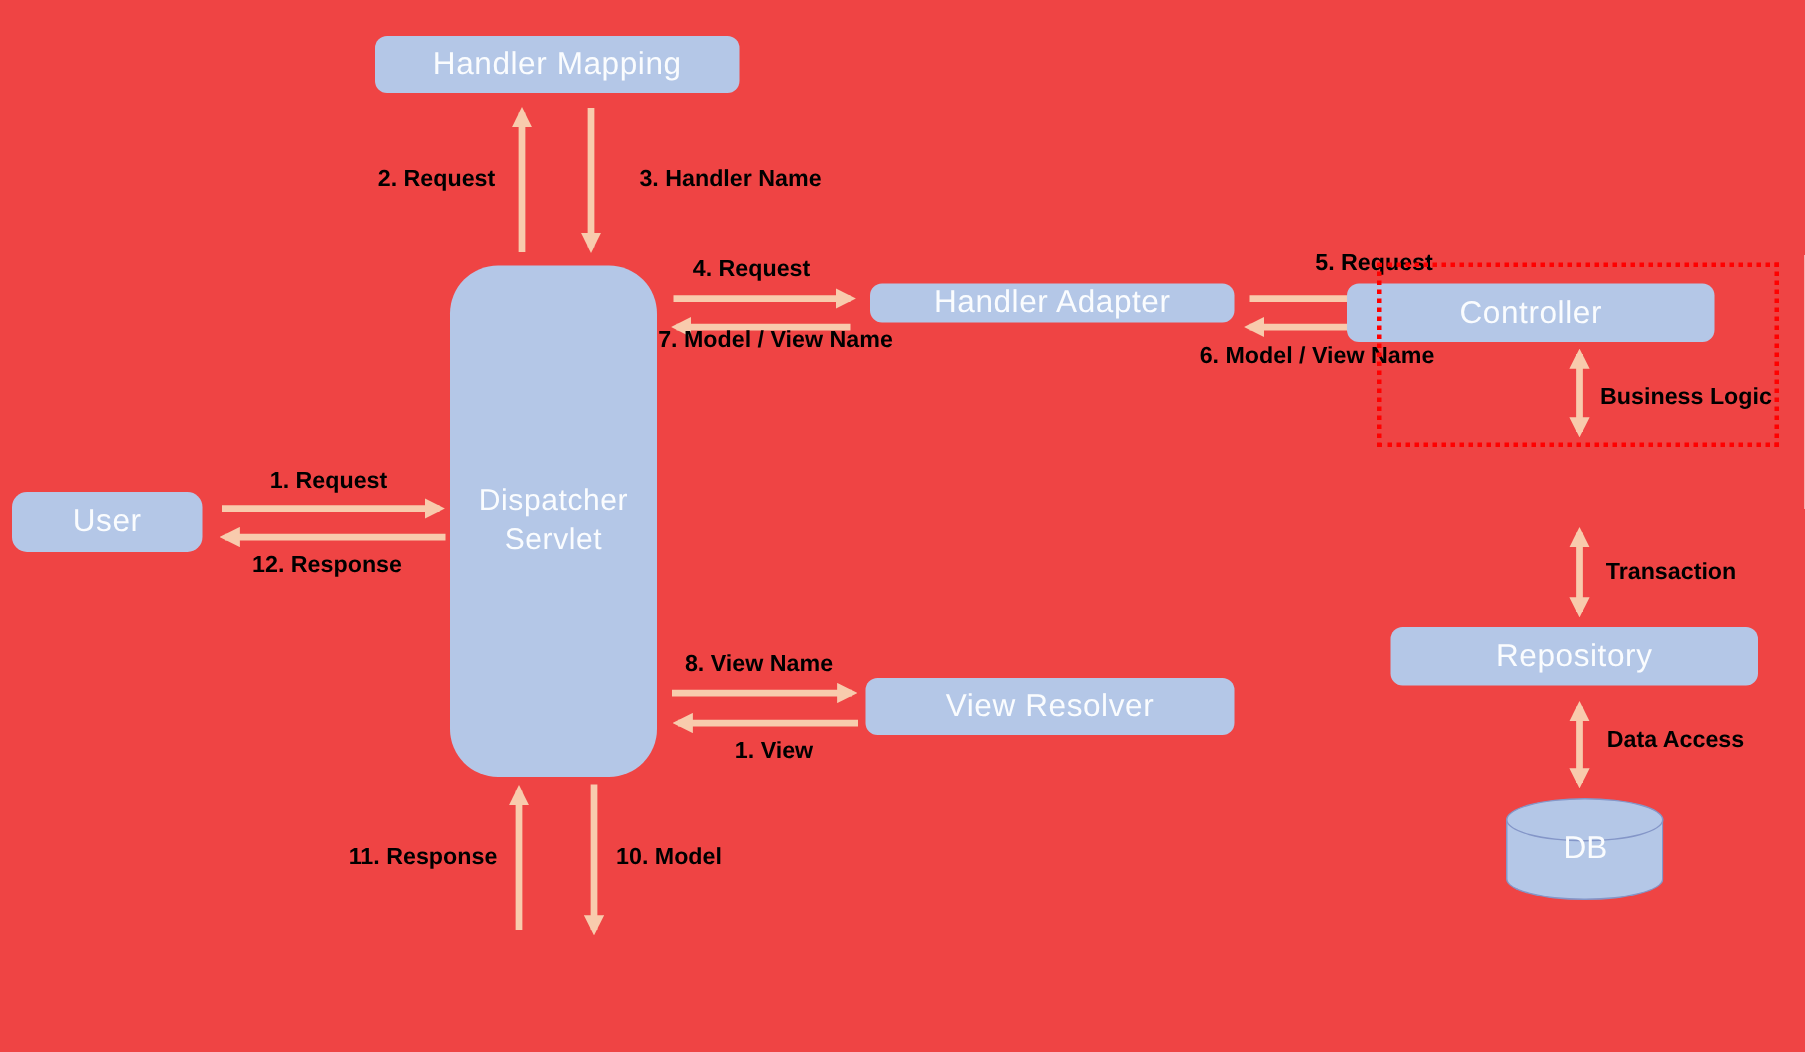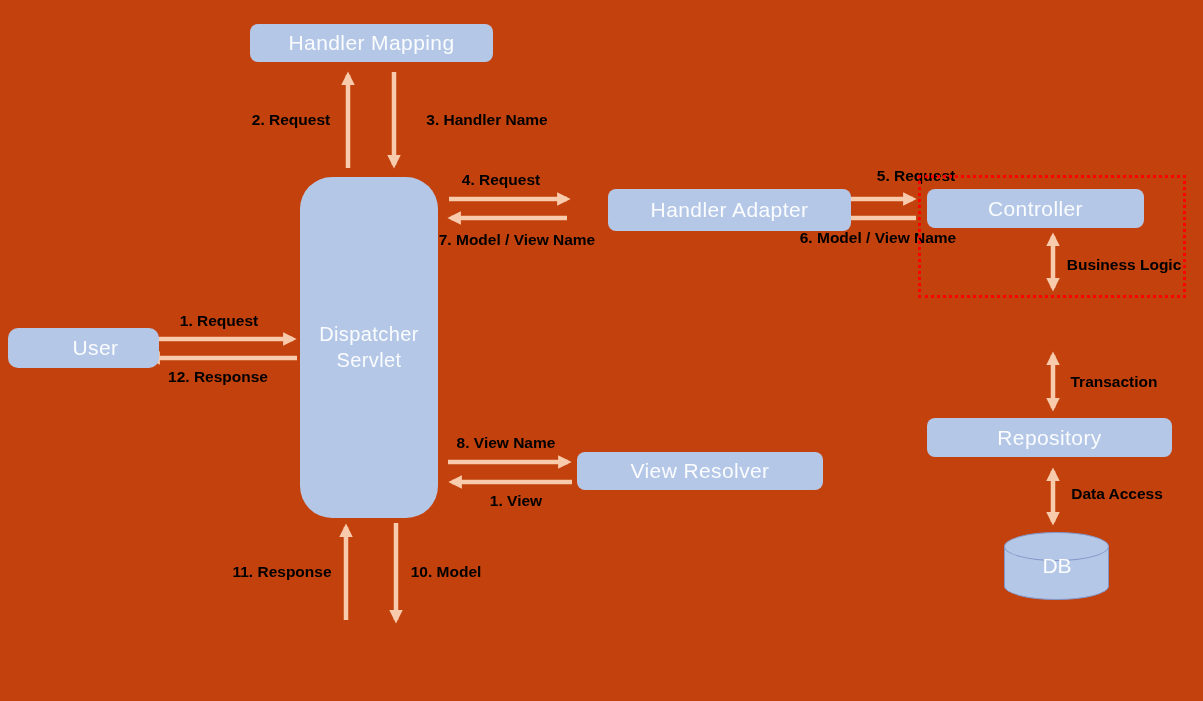--- a/index.html
+++ b/index.html
@@ -1,29 +1,29 @@
 <!DOCTYPE html>
 <html><head>
 <meta charset="utf-8">
 <style>
   html, body { margin:0; padding:0; background:#ffffff; }
   .canvas {
-    position:relative; width:1203px; height:701px; background:#c2410c;
+    position:relative; width:1203px; height:701px; background:#ef4444;
     font-family:"Liberation Sans", sans-serif; overflow:hidden;text-decoration:underline;
   }
   .arrow-layer { position:absolute; left:0; top:0; width:1203px; height:701px; }
   .flow { stroke:#f8cbad; stroke-width:4.5; fill:none; }
   .node {
     position:absolute; background:#b4c7e7; color:#fafcfe;
     display:flex; align-items:center; justify-content:center; text-align:center;
     font-size:21px; letter-spacing:0.4px; border-radius:8px;
   }
   .node.big { border-radius:32px; font-size:20px; line-height:1.27; }
   .node.big .wrap { display:block; width:120px; }
-  .node.small { border-radius:10px;padding-left:24px; }
+  .node.small { border-radius:10px; }
   .flow-label {
     position:absolute; transform:translate(-50%,-50%);
     font-size:15.5px; font-weight:700; color:#000000; white-space:nowrap;
   }
   .highlight {
     position:absolute; left:918px; top:175px; width:262px; height:117px;
     border:3px dotted #ff0000; pointer-events:none;
   }
   
   .db { position:absolute; left:1004px; top:532px; width:106px; height:70px; }
@@ -73,40 +73,40 @@
   </svg>
 
   <div class="node" style="left:250px;top:24px;width:243px;height:38px">Handler Mapping</div>
 
   <div class="node big" style="left:300px;top:177px;width:138px;height:341px">
     <span class="wrap">Dispatcher Servlet</span>
   </div>
 
   <div class="node small" style="left:8px;top:328px;width:127px;height:40px">User</div>
 
-  <div class="node" style="left:608px;top:189px;width:243px;height:42px">Handler Adapter</div>
+  <div class="node" style="left:580px;top:189px;width:243px;height:26px">Handler Adapter</div>
 
-  <div class="node" style="left:927px;top:189px;width:217px;height:39px">Controller</div>
+  <div class="node" style="left:898px;top:189px;width:245px;height:39px">Controller</div>
 
 
   <div class="node" style="left:927px;top:418px;width:245px;height:39px">Repository</div>
 
   <div class="node" style="left:577px;top:452px;width:246px;height:38px">View Resolver</div>
 
 
   <div class="db">
     <div class="db-body"></div>
     <div class="db-top"></div>
     <div class="db-label">DB</div>
   </div>
 
   <div class="flow-label" style="left:291px;top:120px">2. Request</div>
   <div class="flow-label" style="left:487px;top:120px">3. Handler Name</div>
   <div class="flow-label" style="left:501px;top:180px">4. Request</div>
-  <div class="flow-label" style="left:517px;top:240px">7. Model / View Name</div>
+  <div class="flow-label" style="left:517px;top:227px">7. Model / View Name</div>
   <div class="flow-label" style="left:916px;top:176px">5. Request</div>
   <div class="flow-label" style="left:878px;top:238px">6. Model / View Name</div>
   <div class="flow-label" style="left:219px;top:321px">1. Request</div>
   <div class="flow-label" style="left:218px;top:377px">12. Response</div>
   <div class="flow-label" style="left:506px;top:443px">8. View Name</div>
   <div class="flow-label" style="left:516px;top:501px">1. View</div>
   <div class="flow-label" style="left:446px;top:572px">10. Model</div>
   <div class="flow-label" style="left:282px;top:572px">11. Response</div>
   <div class="flow-label" style="left:1124px;top:265px">Business Logic</div>
   <div class="flow-label" style="left:1114px;top:382px">Transaction</div>

